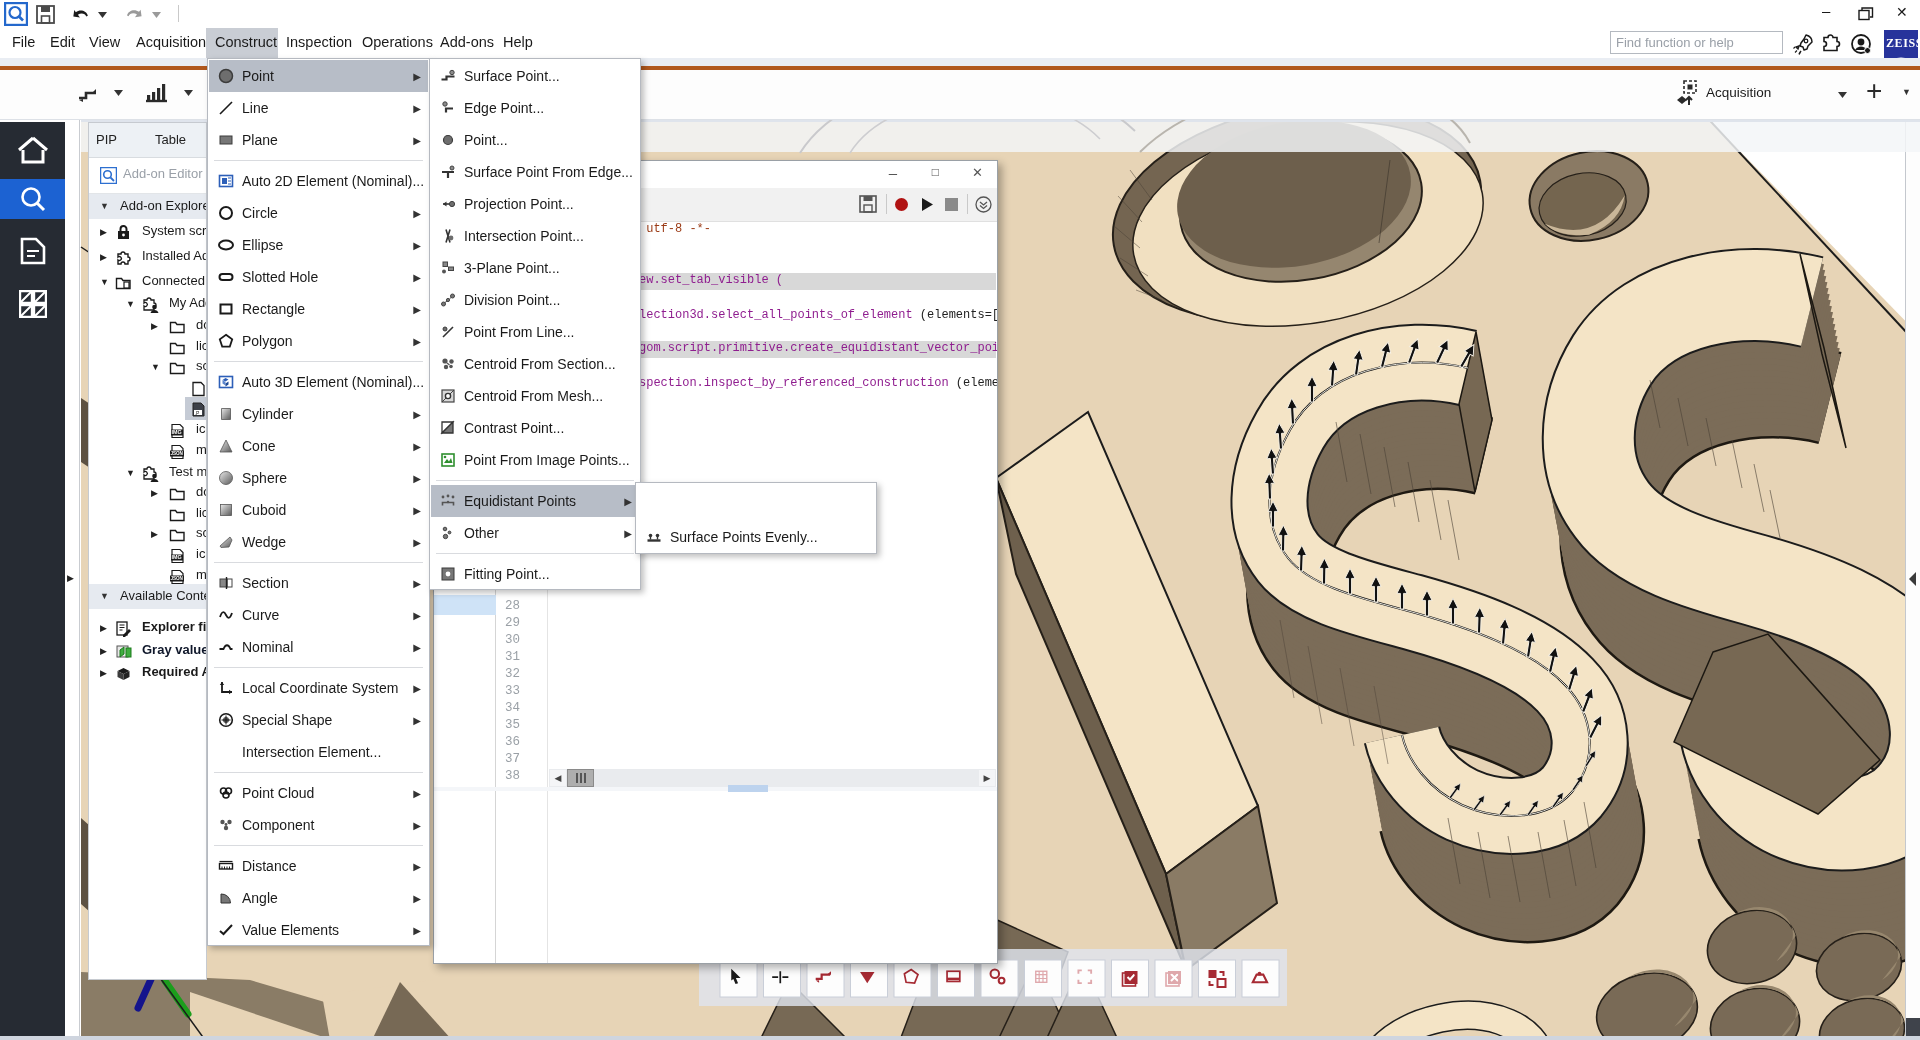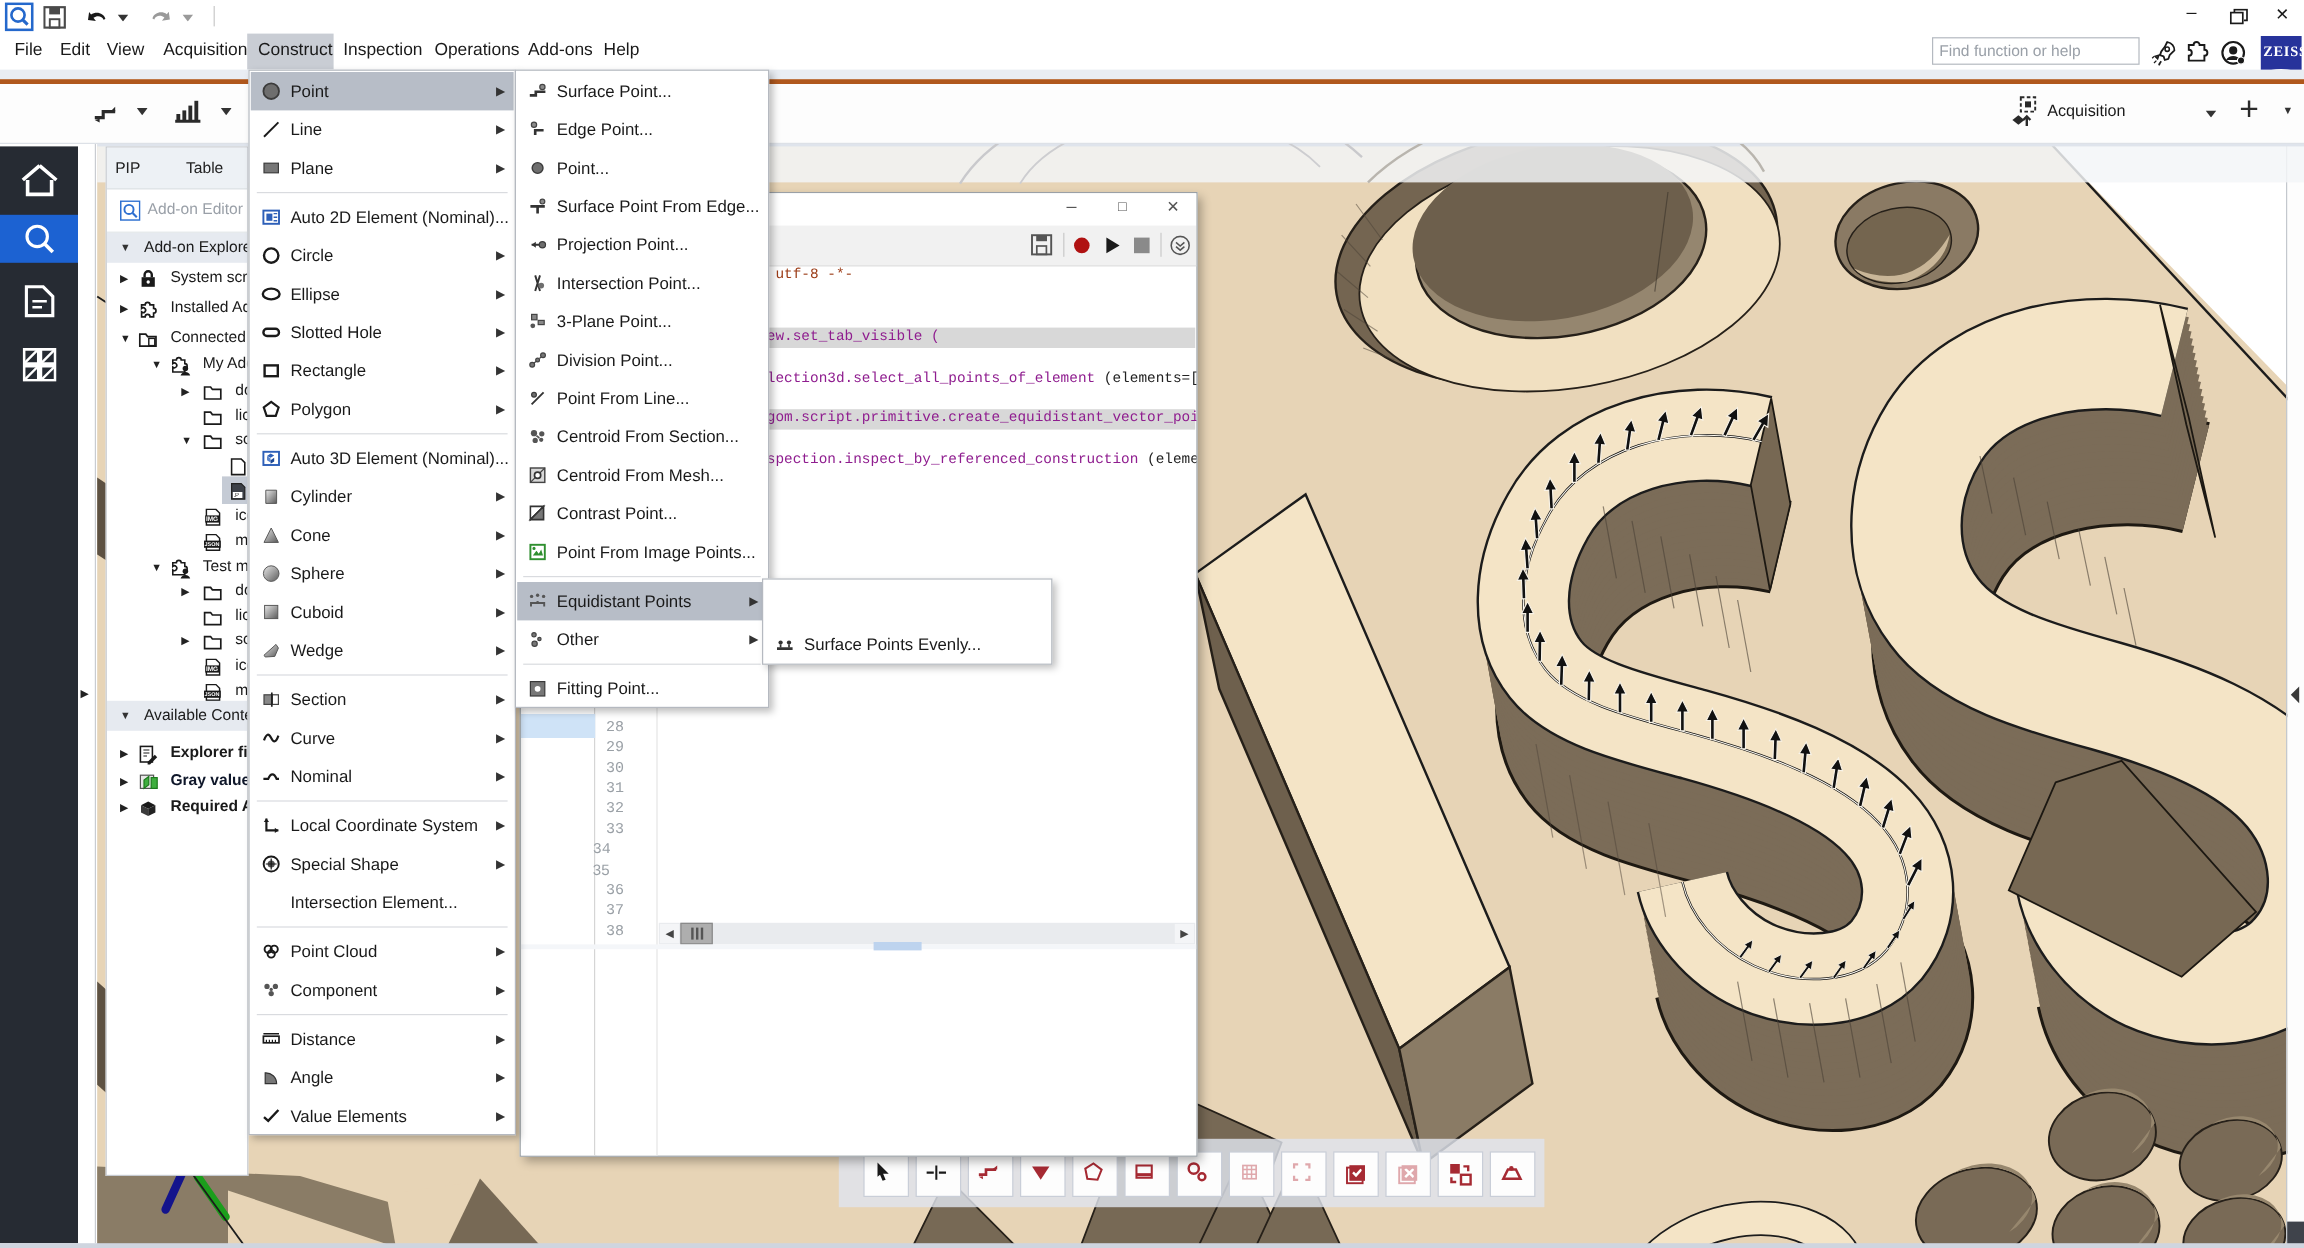--- a/index.html
+++ b/index.html
@@ -462,22 +462,22 @@
     </div>
     <div style="position:absolute;left:0;top:61px;bottom:0;width:62px;background:#fff;border-right:1px solid #d5d5d5"></div>
     <div style="position:absolute;left:0;top:434px;width:62px;height:20px;background:#cfe3f7"></div>
     <div style="position:absolute;left:63px;top:61px;bottom:0;width:51px;background:#fff;border-right:1px solid #e4e4e4"></div>
     <span style="position:absolute;left:60px;width:26px;top:438px;text-align:right;font-family:'Liberation Mono';font-size:12.5px;color:#9aa0a6">28</span>
     <span style="position:absolute;left:60px;width:26px;top:455px;text-align:right;font-family:'Liberation Mono';font-size:12.5px;color:#9aa0a6">29</span>
     <span style="position:absolute;left:60px;width:26px;top:472px;text-align:right;font-family:Liberation Mono, monospace;font-size:12.5px;color:#9aa0a6">30</span>
     <span style="position:absolute;left:60px;width:26px;top:489px;text-align:right;font-family:'Liberation Mono';font-size:12.5px;color:#9aa0a6">31</span>
     <span style="position:absolute;left:60px;width:26px;top:506px;text-align:right;font-family:'Liberation Mono';font-size:12.5px;color:#9aa0a6">32</span>
     <span style="position:absolute;left:60px;width:26px;top:523px;text-align:right;font-family:'Liberation Mono';font-size:12.5px;color:#9aa0a6">33</span>
-    <span style="position:absolute;left:60px;width:26px;top:540px;text-align:left;font-family:'Liberation Mono';font-size:12.5px;color:#9aa0a6">34</span>
-    <span style="position:absolute;left:60px;width:26px;top:557px;font-family:Liberation Sans, sans-serif;font-size:12.5px;color:#9aa0a6">35</span>
+    <span style="position:absolute;left:60px;width:26px;top:540px;text-align:right;font-family:'Liberation Mono';font-size:12.5px;color:#9aa0a6">34</span>
+    <span style="position:absolute;left:60px;width:26px;top:557px;text-align:right;font-family:Liberation Mono, monospace;font-size:12.5px;color:#9aa0a6">35</span>
     <span style="position:absolute;left:60px;width:26px;top:574px;text-align:right;font-family:'Liberation Mono';font-size:12.5px;color:#9aa0a6">36</span>
     <span style="position:absolute;left:60px;width:26px;top:591px;text-align:right;font-family:'Liberation Mono';font-size:12.5px;color:#9aa0a6">37</span>
     <span style="position:absolute;left:60px;width:26px;top:608px;text-align:right;font-family:'Liberation Mono';font-size:12.5px;color:#9aa0a6">38</span>
     <div style="position:absolute;left:205px;top:61px;font-family:'Liberation Mono';font-size:12px;white-space:pre"><span style="color:#9b3b16"> utf-8 -*-</span></div>
     <div style="position:absolute;left:115px;right:1px;top:112px;height:17px;background:#d8d8d8"></div>
     <div style="position:absolute;left:205px;top:112px;font-family:'Liberation Mono';font-size:12px;white-space:pre"><span style="color:#8f1d8f">ew.set_tab_visible (</span></div>
     <div style="position:absolute;left:205px;top:147px;font-family:'Liberation Mono';font-size:12px;white-space:pre"><span style="color:#8f1d8f">lection3d.select_all_points_of_element </span><span style="color:#222">(elements=[g</span></div>
     <div style="position:absolute;left:115px;right:1px;top:180px;height:17px;background:#d8d8d8"></div>
     <div style="position:absolute;left:205px;top:180px;font-family:'Liberation Mono';font-size:12px;white-space:pre"><span style="color:#8f1d8f">gom.script.primitive.create_equidistant_vector_poin</span></div>
     <div style="position:absolute;left:205px;top:215px;font-family:'Liberation Mono';font-size:12px;white-space:pre"><span style="color:#8f1d8f">spection.inspect_by_referenced_construction </span><span style="color:#222">(elemen</span></div>

